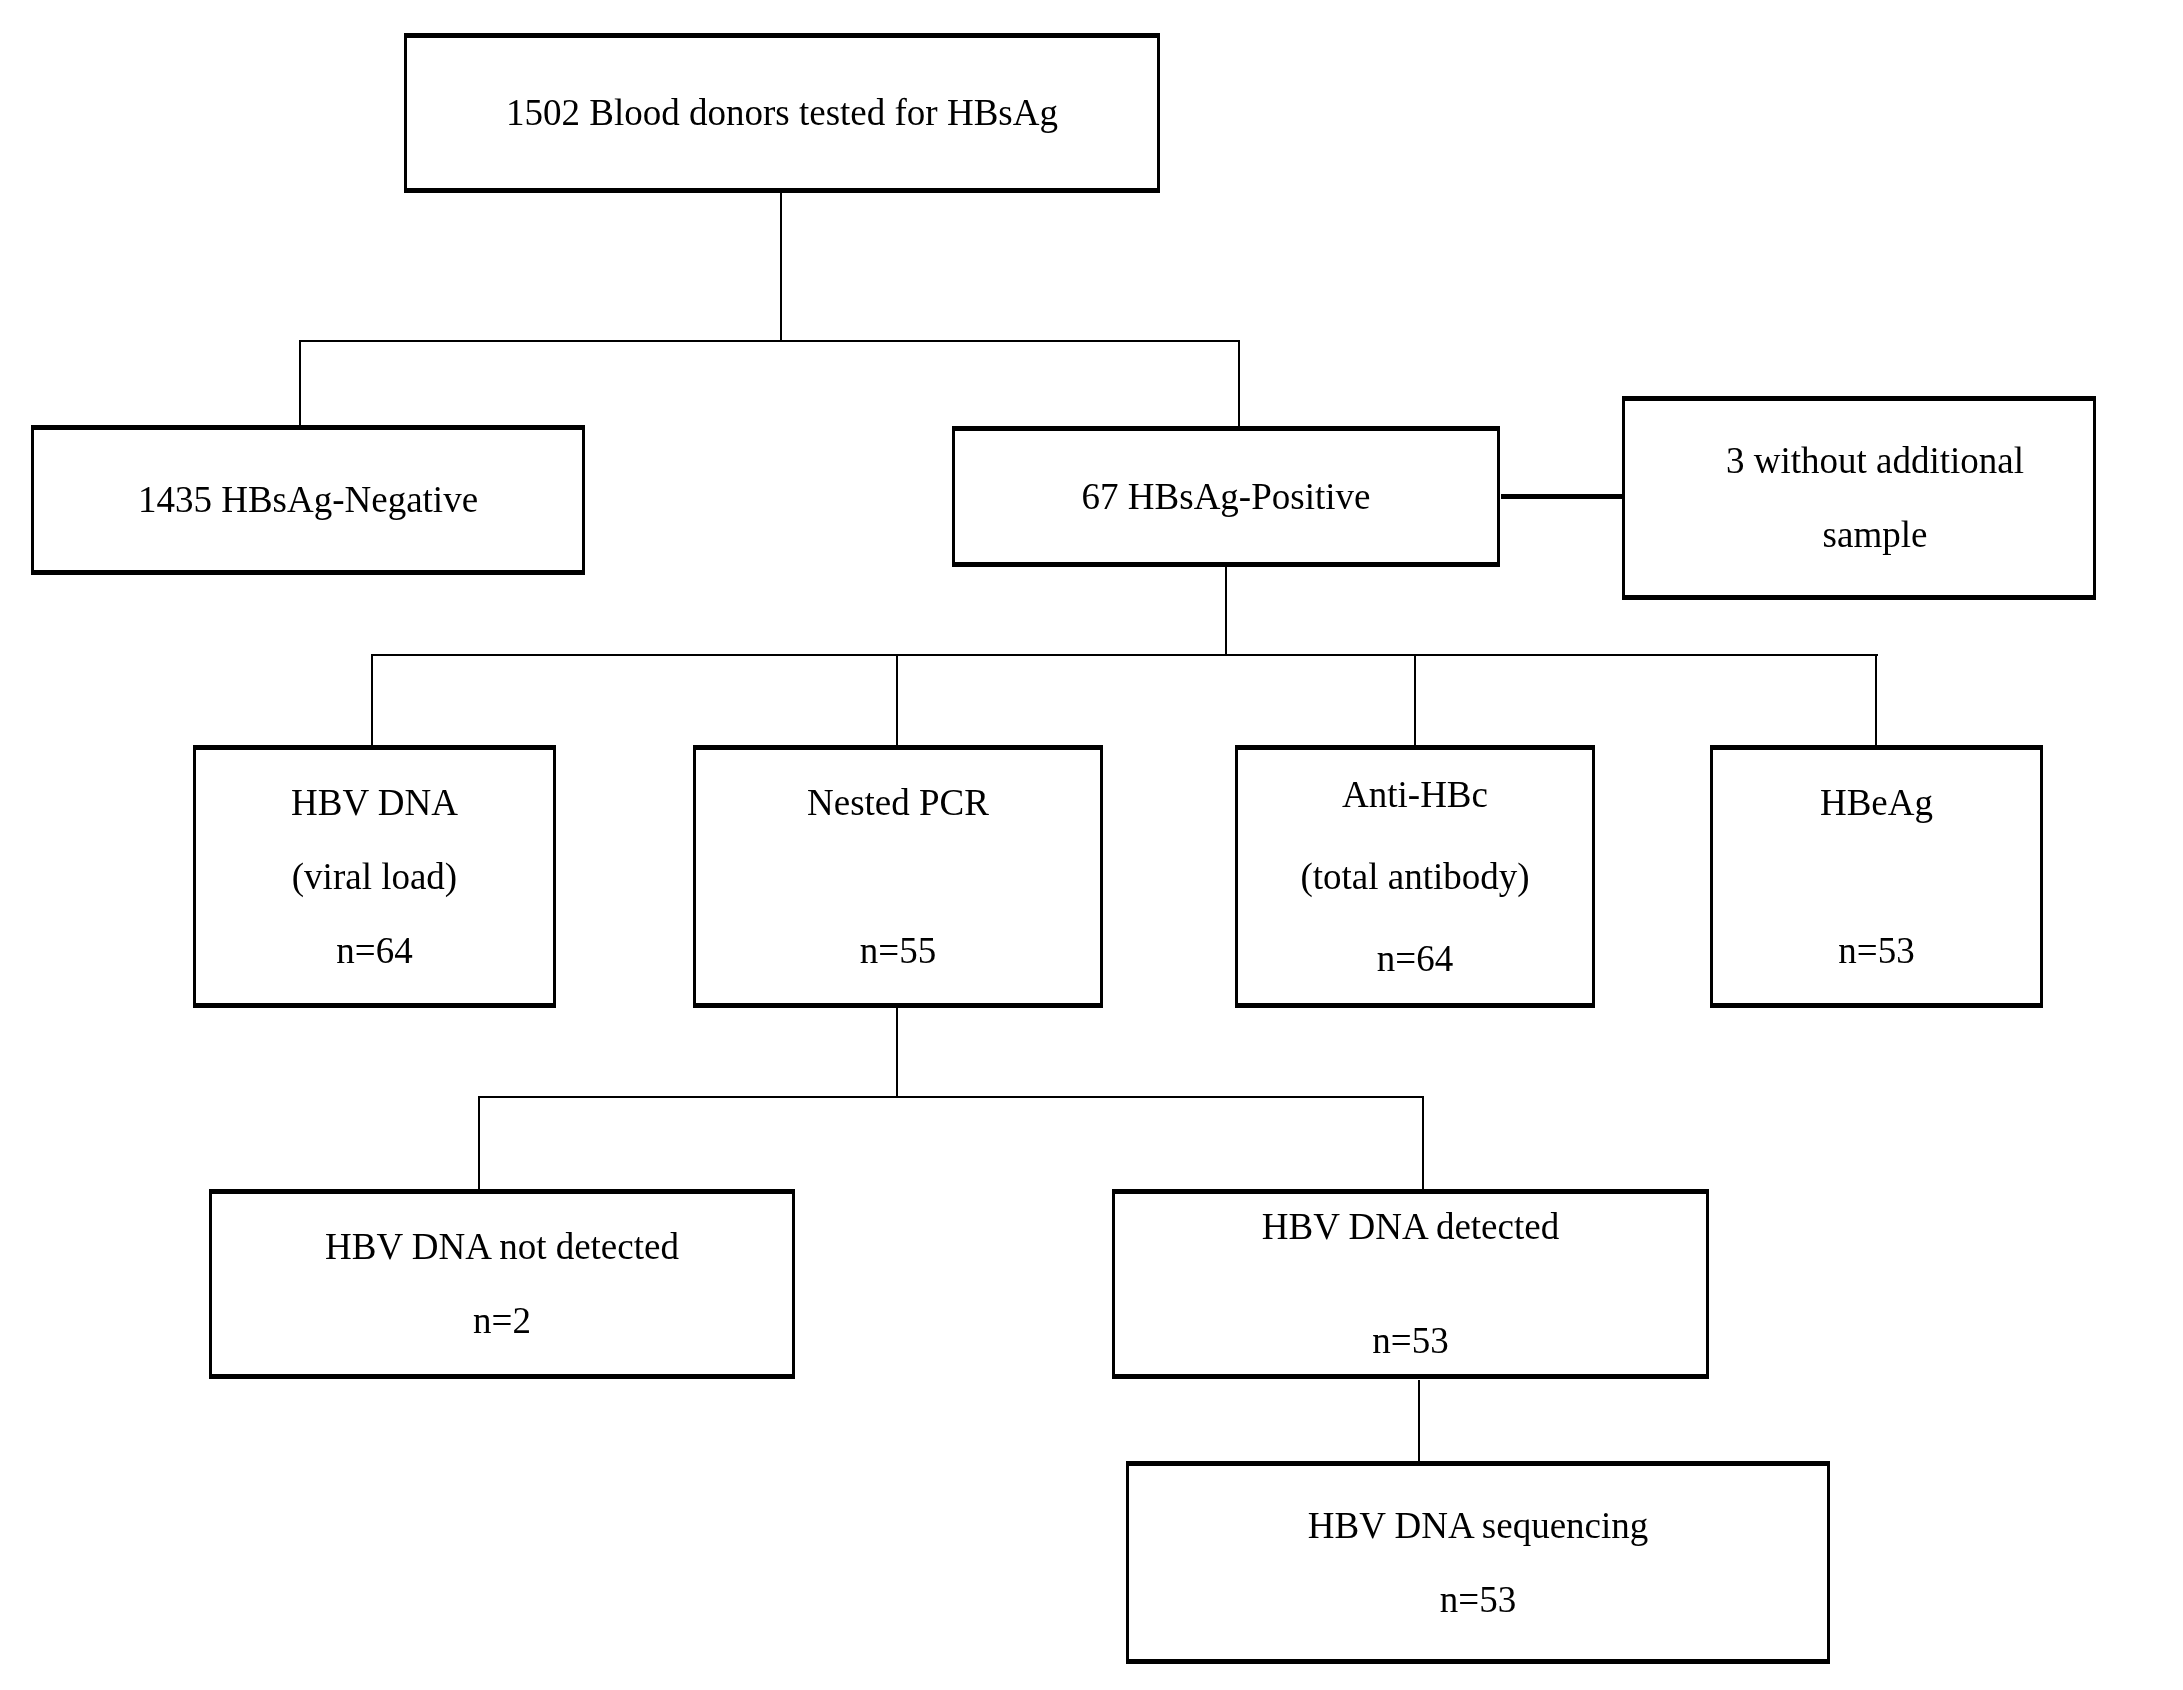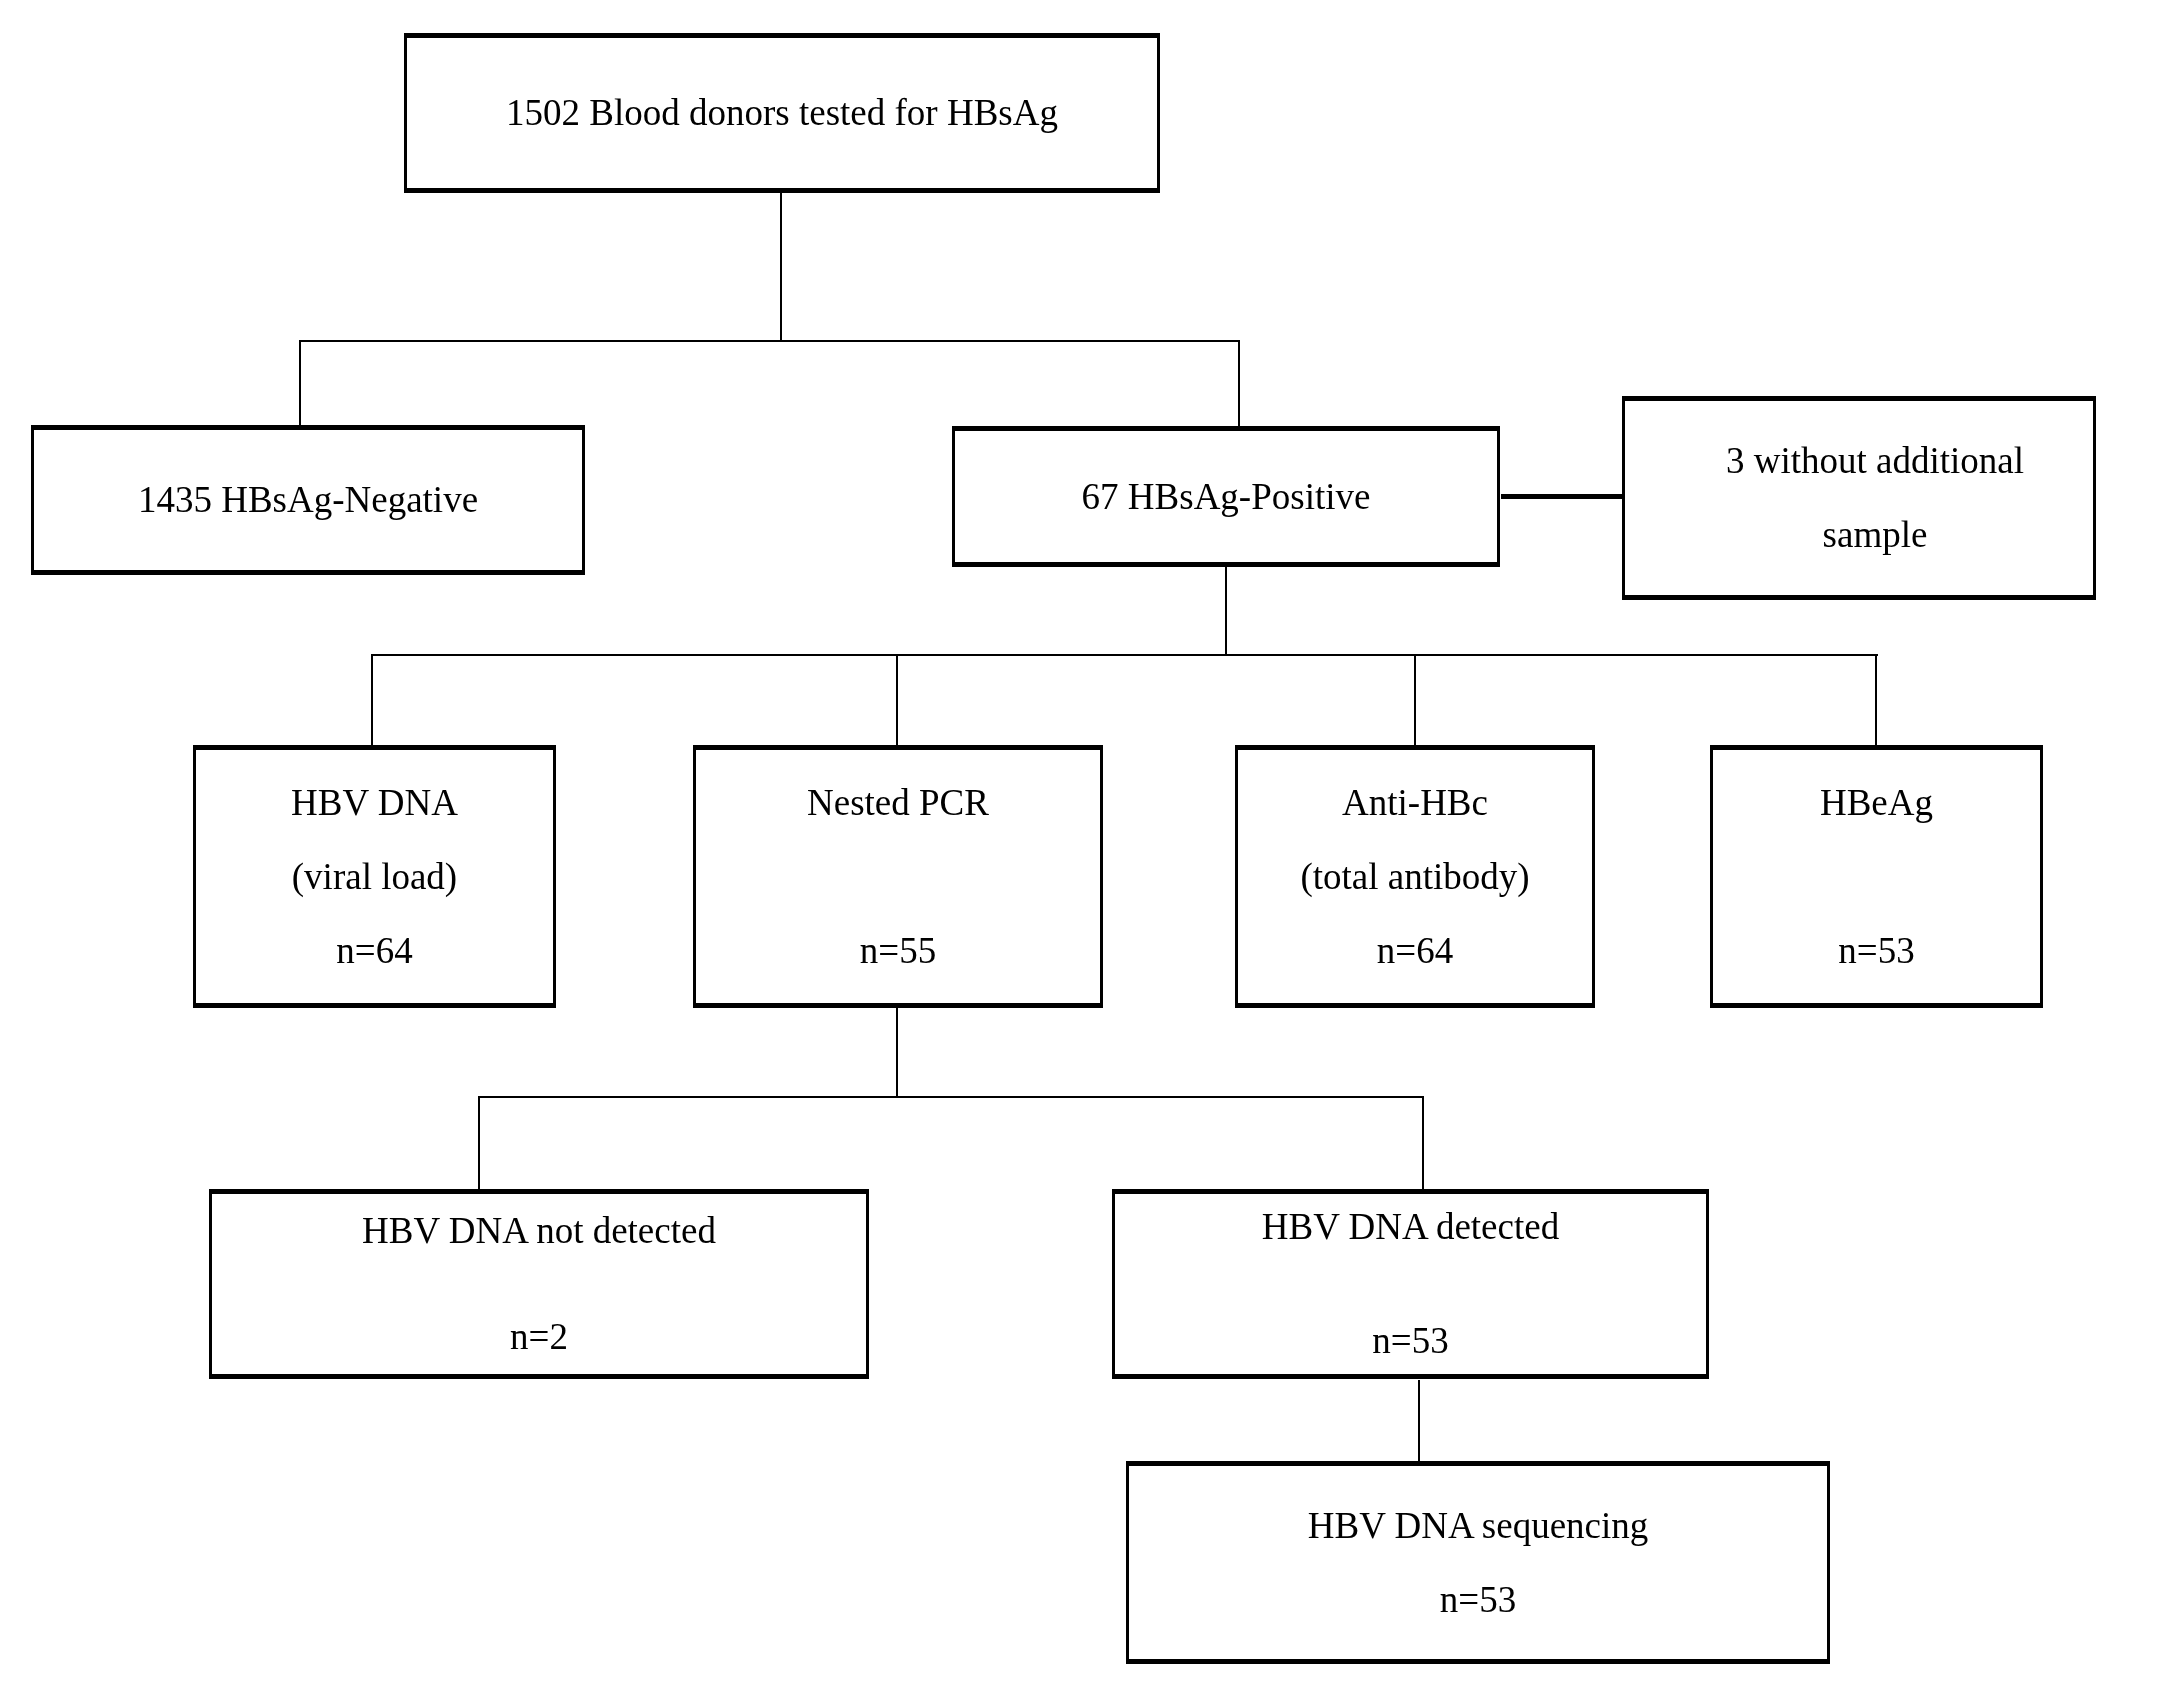--- a/index.html
+++ b/index.html
@@ -40,23 +40,23 @@
     background: #000000;
   }
 
   
   .node-donors       { left: 404px;  top: 33px;   width: 756px; height: 160px; }
   .node-negative     { left: 31px;   top: 425px;  width: 554px;  height: 150px; }
   .node-positive     { left: 952px; top: 426px;  width: 548px;  height: 141px; }
   .node-no-sample    { left: 1622px; top: 396px;  width: 474px;  height: 204px; padding-left: 32px; }
   .node-viral-load   { left: 193px;  top: 745px; width: 363px;  height: 263px; }
   .node-nested-pcr   { left: 693px;  top: 745px; width: 410px;  height: 263px; }
-  .node-anti-hbc     { left: 1235px; top: 745px; width: 360px;  height: 263px; }
+  .node-anti-hbc     { left: 1235px; top: 745px; width: 360px;  height: 263px; gap: 8px; }
   .node-hbeag        { left: 1710px; top: 745px; width: 333px;  height: 263px; }
-  .node-not-detected { left: 209px;  top: 1189px; width: 660px;  height: 190px; justify-content: space-between; }
+  .node-not-detected { left: 209px;  top: 1189px; width: 586px;  height: 190px; }
   .node-detected     { left: 1112px; top: 1189px; width: 597px;  height: 190px; gap: 40px; }
   .node-sequencing   { left: 1126px; top: 1461px; width: 704px;  height: 203px; }
 
   
   .conn-donors-stem        { left: 780px; top: 193px;  width: 2.2px;    height: 148px; }
   .conn-row2-bar           { left: 299px;  top: 340px;  width: 940px; height: 2.2px;   }
   .conn-drop-negative      { left: 299px;  top: 340px;  width: 2.2px;    height: 87px; }
   .conn-drop-positive      { left: 1238px; top: 340px;  width: 2.2px;    height: 88px; }
   .conn-no-sample-link     { left: 1501px; top: 494px;  width: 186px;  height: 5.2px;   }
   .conn-positive-stem      { left: 1225px; top: 567px;  width: 2.2px;    height: 89px; }

